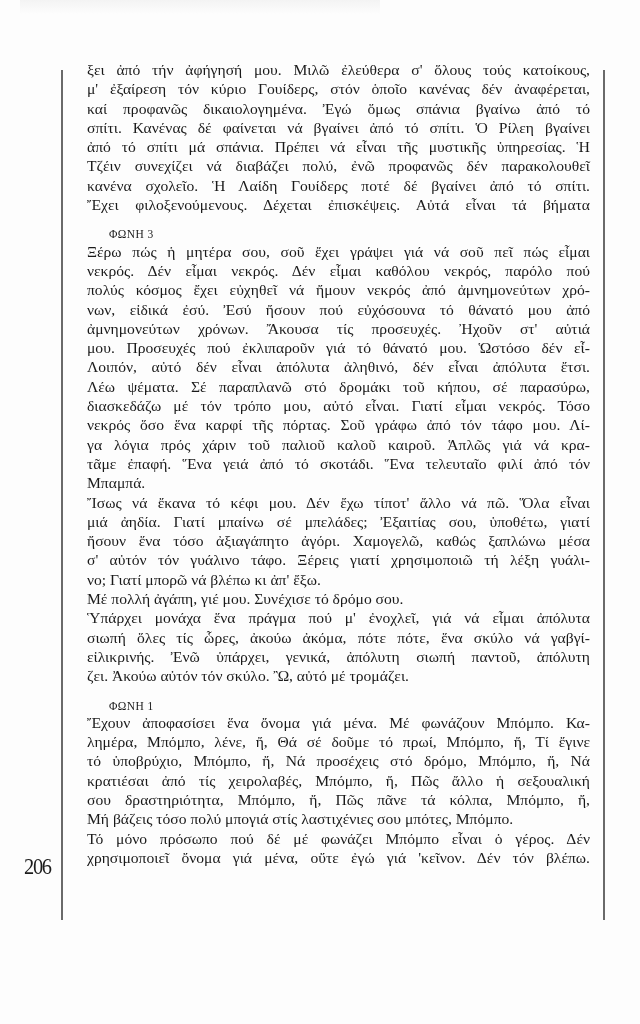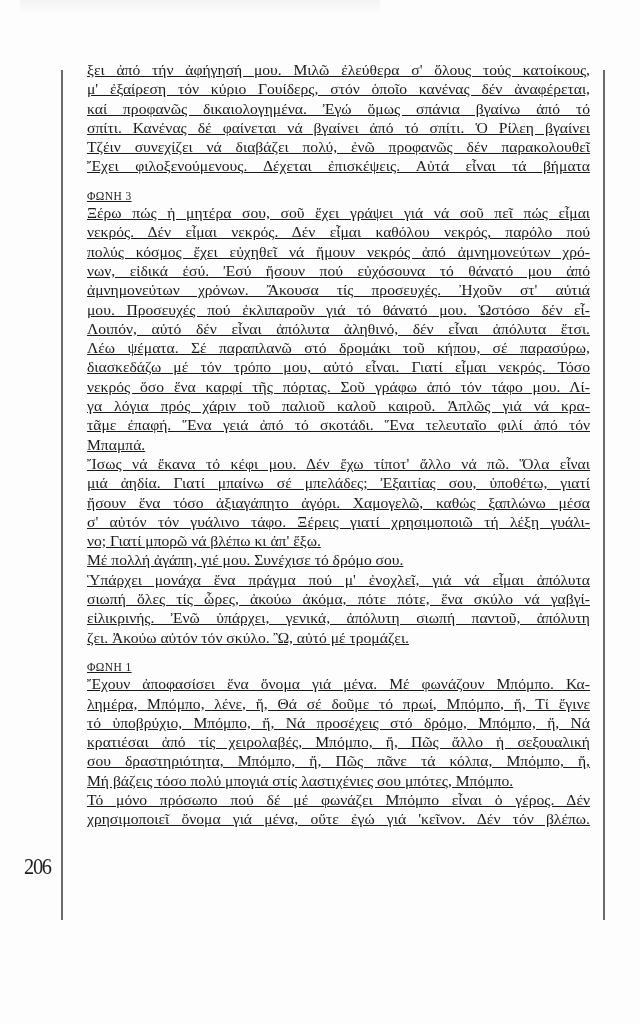--- a/index.html
+++ b/index.html
@@ -7,39 +7,41 @@
   .page { position: absolute; left: 0; top: 0; width: 640px; height: 1024px; background: #fdfdfd; }
   .top-smudge { position: absolute; left: 20px; top: 0; width: 360px; height: 14px;
     background: linear-gradient(to bottom, rgba(200,200,200,0.18), rgba(255,255,255,0)); }
   .rule-left { position: absolute; left: 61px; top: 70px; width: 1.5px; height: 850px; background: #6a6a6a; }
   .rule-right { position: absolute; left: 603px; top: 70px; width: 1.5px; height: 850px; background: #6a6a6a; }
   .page-number { position: absolute; left: 24px; top: 853px; font-family: "Liberation Serif", serif;
     font-size: 24px; color: #1d1d1d; letter-spacing: -1.5px; transform: scaleX(0.85); transform-origin: left top; }
   .text-block { position: absolute; left: 87px; top: 60px; width: 503px;
     font-family: "Liberation Serif", "DejaVu Serif", serif; font-size: 15.6px; line-height: 19.3px;
     color: #1a1a1a; }
-  .line { display: block; text-align: justify; text-align-last: justify; white-space: nowrap; height: 19.3px; text-decoration: underline; }
+  .line { display: block; text-align: justify; text-align-last: justify; white-space: nowrap; height: 19.3px; }
   .line.last { text-align-last: left; }
-  .heading { display: block; font-size: 11.5px; letter-spacing: 0.4px; height: 19.3px; line-height: 24px; text-decoration: underline; }
+  .heading { display: block; font-size: 11.5px; letter-spacing: 0.4px; margin-left: 22px; height: 19.3px; line-height: 24px; }
   .gap { display: block; height: 8px; }
 </style>
 </head>
 <body>
 
 <div class="page">
   <div class="top-smudge"></div>
   <div class="rule-left"></div>
   <div class="rule-right"></div>
   <div class="page-number">206</div>
   <div class="text-block" id="text-block">
       <div class="line">ξει ἀπό τήν ἀφήγησή μου. Μιλῶ ἐλεύθερα σ' ὅλους τούς κατοίκους,</div>
       <div class="line">μ' ἐξαίρεση τόν κύριο Γουίδερς, στόν ὁποῖο κανένας δέν ἀναφέρεται,</div>
       <div class="line">καί προφανῶς δικαιολογημένα. Ἐγώ ὅμως σπάνια βγαίνω ἀπό τό</div>
       <div class="line">σπίτι. Κανένας δέ φαίνεται νά βγαίνει ἀπό τό σπίτι. Ὁ Ρίλεη βγαίνει</div>
+      <div class="line">ἀπό τό σπίτι μά σπάνια. Πρέπει νά εἶναι τῆς μυστικῆς ὑπηρεσίας. Ἡ</div>
       <div class="line">Τζέιν συνεχίζει νά διαβάζει πολύ, ἐνῶ προφανῶς δέν παρακολουθεῖ</div>
+      <div class="line">κανένα σχολεῖο. Ἡ Λαίδη Γουίδερς ποτέ δέ βγαίνει ἀπό τό σπίτι.</div>
       <div class="line">Ἔχει φιλοξενούμενους. Δέχεται ἐπισκέψεις. Αὐτά εἶναι τά βήματα</div>
       <div class="gap"></div>
       <div class="heading">ΦΩΝΗ 3</div>
       <div class="line">Ξέρω πώς ἡ μητέρα σου, σοῦ ἔχει γράψει γιά νά σοῦ πεῖ πώς εἶμαι</div>
       <div class="line">νεκρός. Δέν εἶμαι νεκρός. Δέν εἶμαι καθόλου νεκρός, παρόλο πού</div>
       <div class="line">πολύς κόσμος ἔχει εὐχηθεῖ νά ἤμουν νεκρός ἀπό ἀμνημονεύτων χρό-</div>
       <div class="line">νων, εἰδικά ἐσύ. Ἐσύ ἤσουν πού εὐχόσουνα τό θάνατό μου ἀπό</div>
       <div class="line">ἀμνημονεύτων χρόνων. Ἄκουσα τίς προσευχές. Ἠχοῦν στ' αὐτιά</div>
       <div class="line">μου. Προσευχές πού ἐκλιπαροῦν γιά τό θάνατό μου. Ὡστόσο δέν εἶ-</div>
       <div class="line">Λοιπόν, αὐτό δέν εἶναι ἀπόλυτα ἀληθινό, δέν εἶναι ἀπόλυτα ἔτσι.</div>

